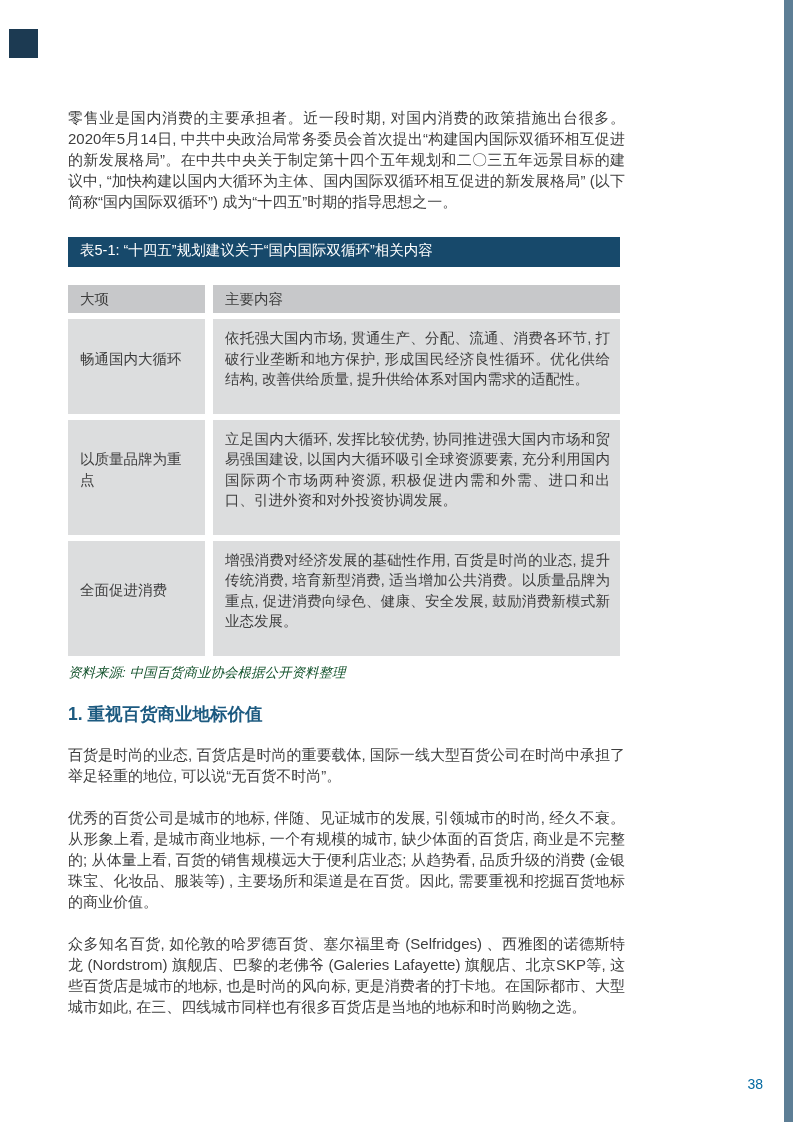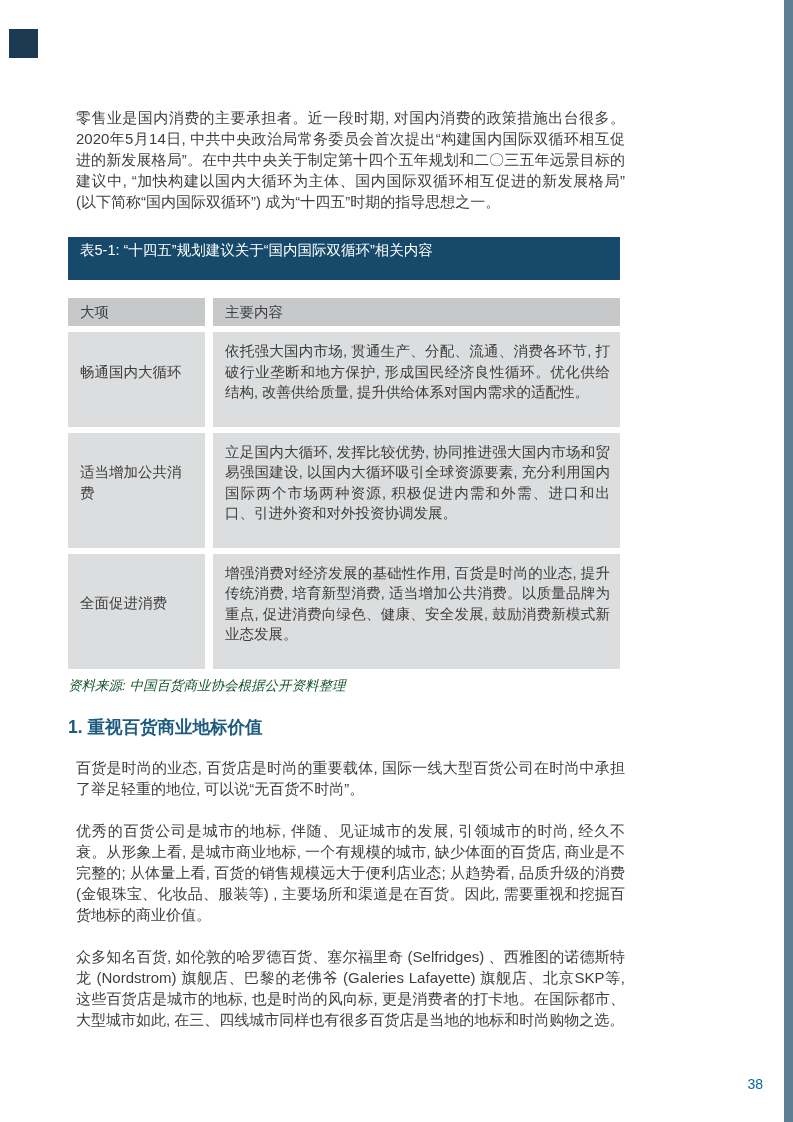--- a/index.html
+++ b/index.html
@@ -22,29 +22,29 @@
   .page-number{
     position:absolute;right:30px;bottom:30px;
     font-size:14px;color:#0369a1;
   }
   
   .content{
     position:absolute;left:68px;top:107px;width:557px;
   }
   .body-par{
     font-size:15px;line-height:21px;color:#3e3e3e;
-    margin:0 0 21px 8px;
+    margin:0 0 21px 0;
     text-align:justify;
   }
   .intro{margin-bottom:25px;}
   
   .tbl{width:552px;}
   .tbl-title{
     background:#17496b;color:#ffffff;
-    font-size:14.5px;line-height:27px;height:43px;
+    font-size:14.5px;line-height:27px;height:30px;
     padding:0 0 0 12px;
     margin-bottom:18px;
     white-space:nowrap;overflow:hidden;
   }
   .tbl-grid{
     display:grid;
     grid-template-columns:137px 407px;
     column-gap:8px;
     row-gap:6px;
   }
@@ -86,21 +86,21 @@
     <div class="tbl">
       <div class="tbl-title">表5-1: “十四五”规划建议关于“国内国际双循环”相关内容</div>
 
       <div class="tbl-grid">
         <div class="tbl-head-cell">大项</div>
         <div class="tbl-head-cell">主要内容</div>
 
         <div class="tbl-cell item">畅通国内大循环</div>
         <div class="tbl-cell">依托强大国内市场, 贯通生产、分配、流通、消费各环节, 打破行业垄断和地方保护, 形成国民经济良性循环。优化供给结构, 改善供给质量, 提升供给体系对国内需求的适配性。</div>
 
-        <div class="tbl-cell item">适当增加公共消费</div>
+        <div class="tbl-cell item">以质量品牌为重点</div>
         <div class="tbl-cell">立足国内大循环, 发挥比较优势, 协同推进强大国内市场和贸易强国建设, 以国内大循环吸引全球资源要素, 充分利用国内国际两个市场两种资源, 积极促进内需和外需、进口和出口、引进外资和对外投资协调发展。</div>
 
         <div class="tbl-cell item">全面促进消费</div>
         <div class="tbl-cell">增强消费对经济发展的基础性作用, 百货是时尚的业态, 提升传统消费, 培育新型消费, 适当增加公共消费。以质量品牌为重点, 促进消费向绿色、健康、安全发展, 鼓励消费新模式新业态发展。</div>
       </div>
 
       <p class="tbl-source">资料来源: 中国百货商业协会根据公开资料整理</p>
     </div>
 
     <h2 class="section-heading">1. 重视百货商业地标价值</h2>

